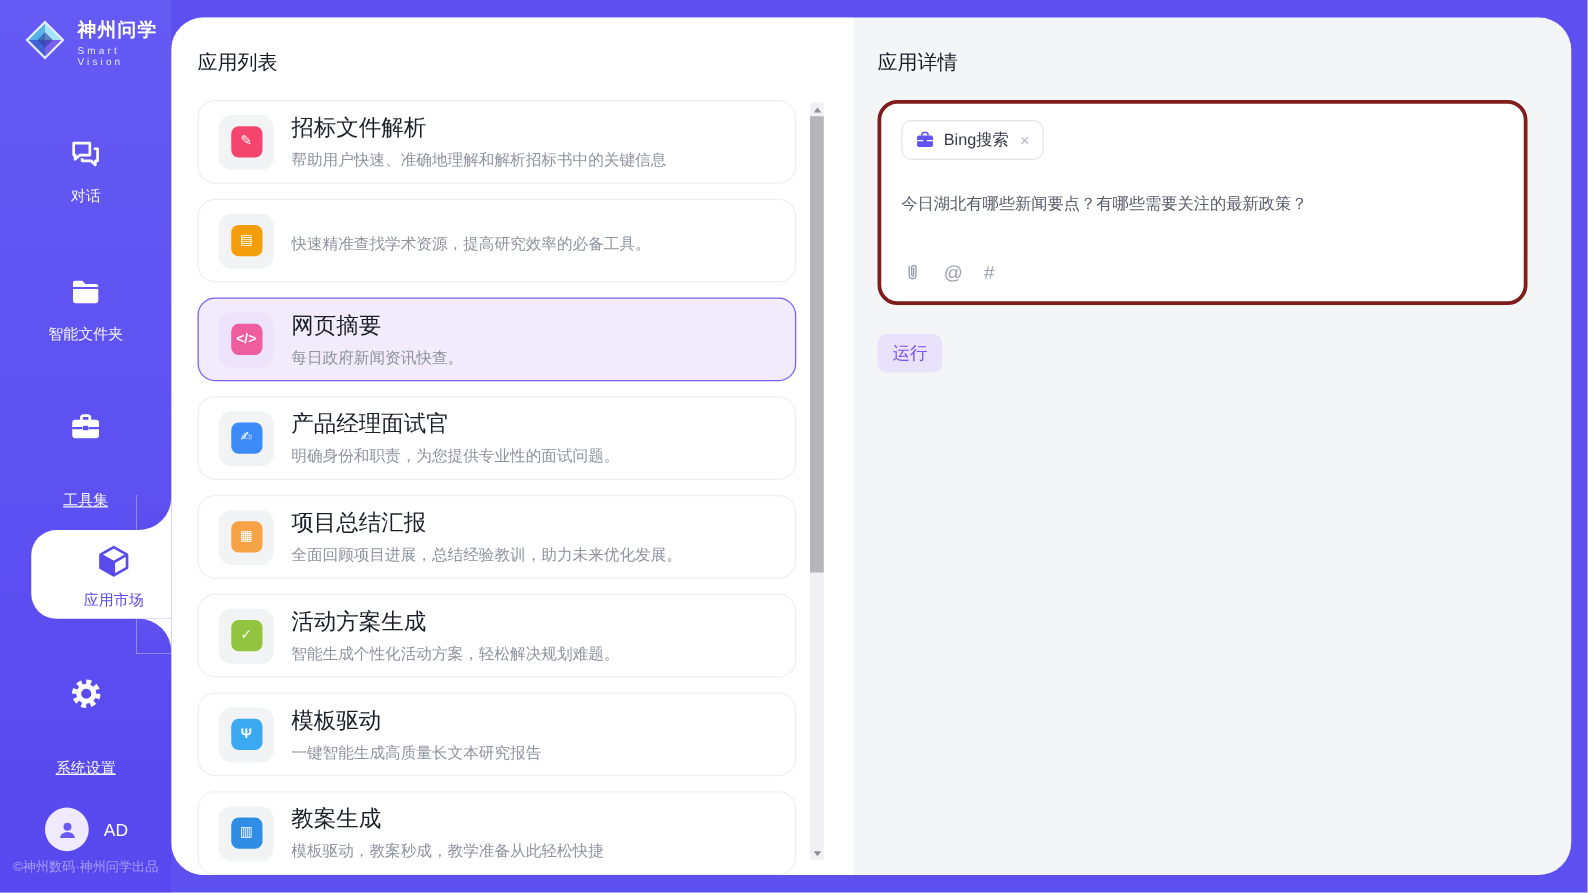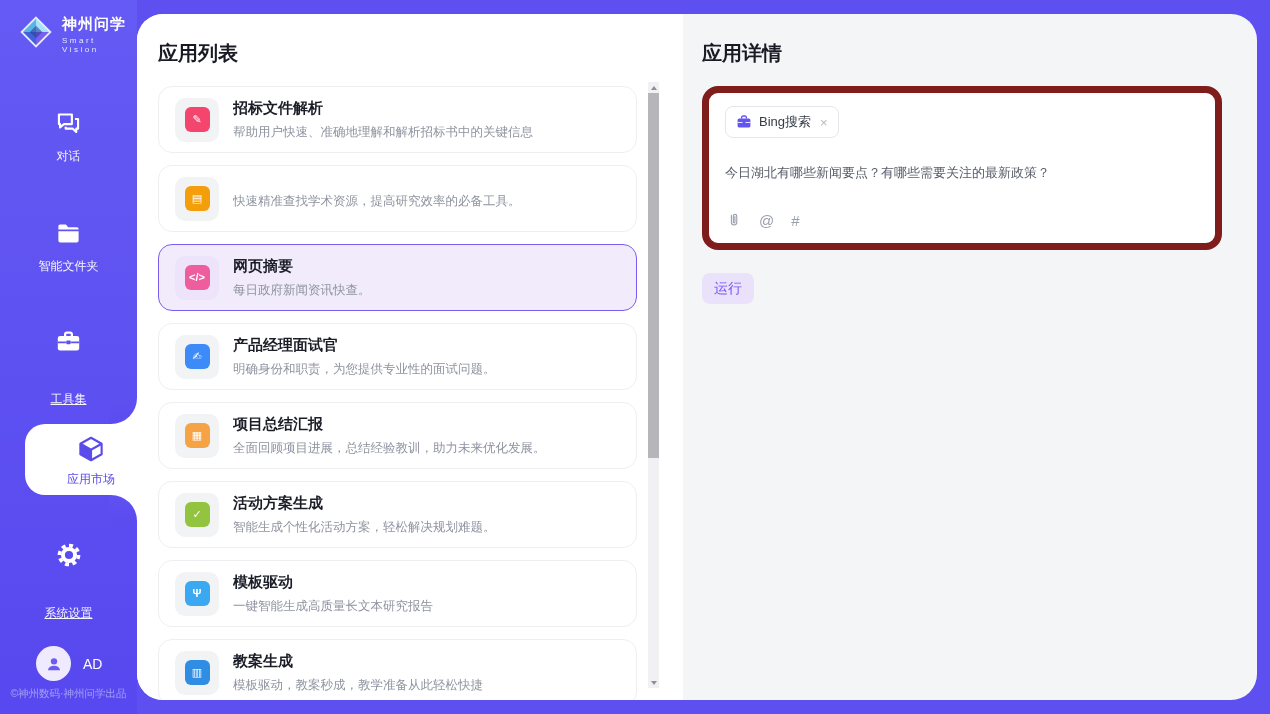--- a/index.html
+++ b/index.html
@@ -30,45 +30,45 @@
   .corner.top::after { border-bottom-right-radius:26px; }
   .corner.bot::after { border-top-right-radius:26px; }
   .user-row { position:absolute; left:36px; top:646px; display:flex; align-items:center; gap:12px; cursor:pointer; }
   .avatar { width:35px; height:35px; border-radius:50%; background:#efeafe; display:flex; align-items:center; justify-content:center; }
   .user-name { color:#fff; font-size:14px; }
   .sidebar-footer { position:absolute; left:0; top:687px; width:137px; text-align:center;
     color:rgba(255,255,255,.45); font-size:10.5px; white-space:nowrap; }
   
   .shell { position:absolute; left:137px; top:14px; width:1120px; height:686px;
     border-radius:26px; background:#F4F5F7; overflow:hidden; display:flex; z-index:1; }
-  .panel-title { font-size:20px; font-weight:bold; color:#181B24; }
+  .panel-title { font-size:16px; font-weight:normal; color:#181B24; }
   
   .list-panel { width:546px; background:#fff; position:relative; padding:26px 0 0 21px; }
   .apps { width:479px; margin-top:19px; }
   .app-card { height:67px; background:#fff; border:1px solid #EFEFF3; border-radius:14px;
     display:flex; align-items:center; gap:14px; padding:0 16px; margin-bottom:12px; cursor:pointer; }
   .app-card.selected { background:#F1EBFC; border:1.5px solid #7A5CF0; }
   .app-icon-box { width:44px; height:44px; border-radius:10px; background:#F2F3F5;
     display:flex; align-items:center; justify-content:center; flex:none; }
   .app-card.selected .app-icon-box { background:#EDE4FB; }
   .app-glyph { width:25px; height:25px; border-radius:6px; color:#fff; font-size:11px; font-weight:bold;
     display:flex; align-items:center; justify-content:center; line-height:1; }
   .app-text { overflow:hidden; }
-  .app-title { font-size:15px; font-weight:bold; color:#1B1E27; }
+  .app-title { font-size:18px; font-weight:normal; color:#1B1E27; }
   .app-desc { font-size:12.5px; color:#8E939F; margin-top:6px; white-space:nowrap; }
   
   .scrollbar { position:absolute; right:24px; top:68px; width:11px; height:606px; background:#F1F1F3; }
   .sb-arrow { position:absolute; left:0; width:11px; height:11px; display:flex; align-items:center; justify-content:center; cursor:pointer; }
   .sb-arrow.up { top:0; } .sb-arrow.down { bottom:0; }
   .tri-up { width:0; height:0; border-left:3.5px solid transparent; border-right:3.5px solid transparent; border-bottom:4.5px solid #8f8f95; }
   .tri-down { width:0; height:0; border-left:3.5px solid transparent; border-right:3.5px solid transparent; border-top:4.5px solid #8f8f95; }
   .sb-thumb { position:absolute; left:0; top:11px; width:11px; height:365px; background:#B6B6BA; cursor:pointer; }
   
   .detail-panel { flex:1; padding:26px 0 0 19px; }
-  .prompt-card { width:520px; height:164px; background:#fff; border:7px solid #7f1d1d; border-radius:16px;
+  .prompt-card { width:520px; height:164px; background:#fff; border:3px solid #7f1d1d; border-radius:16px;
     margin-top:19px; padding:13px 16px 14px; display:flex; flex-direction:column; }
   .chip { display:inline-flex; align-items:center; gap:7px; height:32px; padding:0 10px;
     border:1px solid #E4E6EB; border-radius:8px; background:#fff; align-self:flex-start; cursor:pointer; }
   .chip-label { font-size:13px; color:#343A46; }
   .chip-close { color:#B3B8C2; font-size:13px; margin-left:2px; cursor:pointer; }
   .prompt-text { font-size:13px; color:#565C68; margin-top:26px; cursor:text; }
   .prompt-tools { margin-top:auto; display:flex; align-items:center; gap:17px; color:#9AA0AB; }
   .tool-glyph { font-size:15px; color:#9AA0AB; cursor:pointer; }
   .run-row { width:539px; display:flex; justify-content:flex-start; margin-top:23px; }
   .run-btn { min-width:51px; height:31px; border:none; border-radius:8px; background:#EAE2FB;

